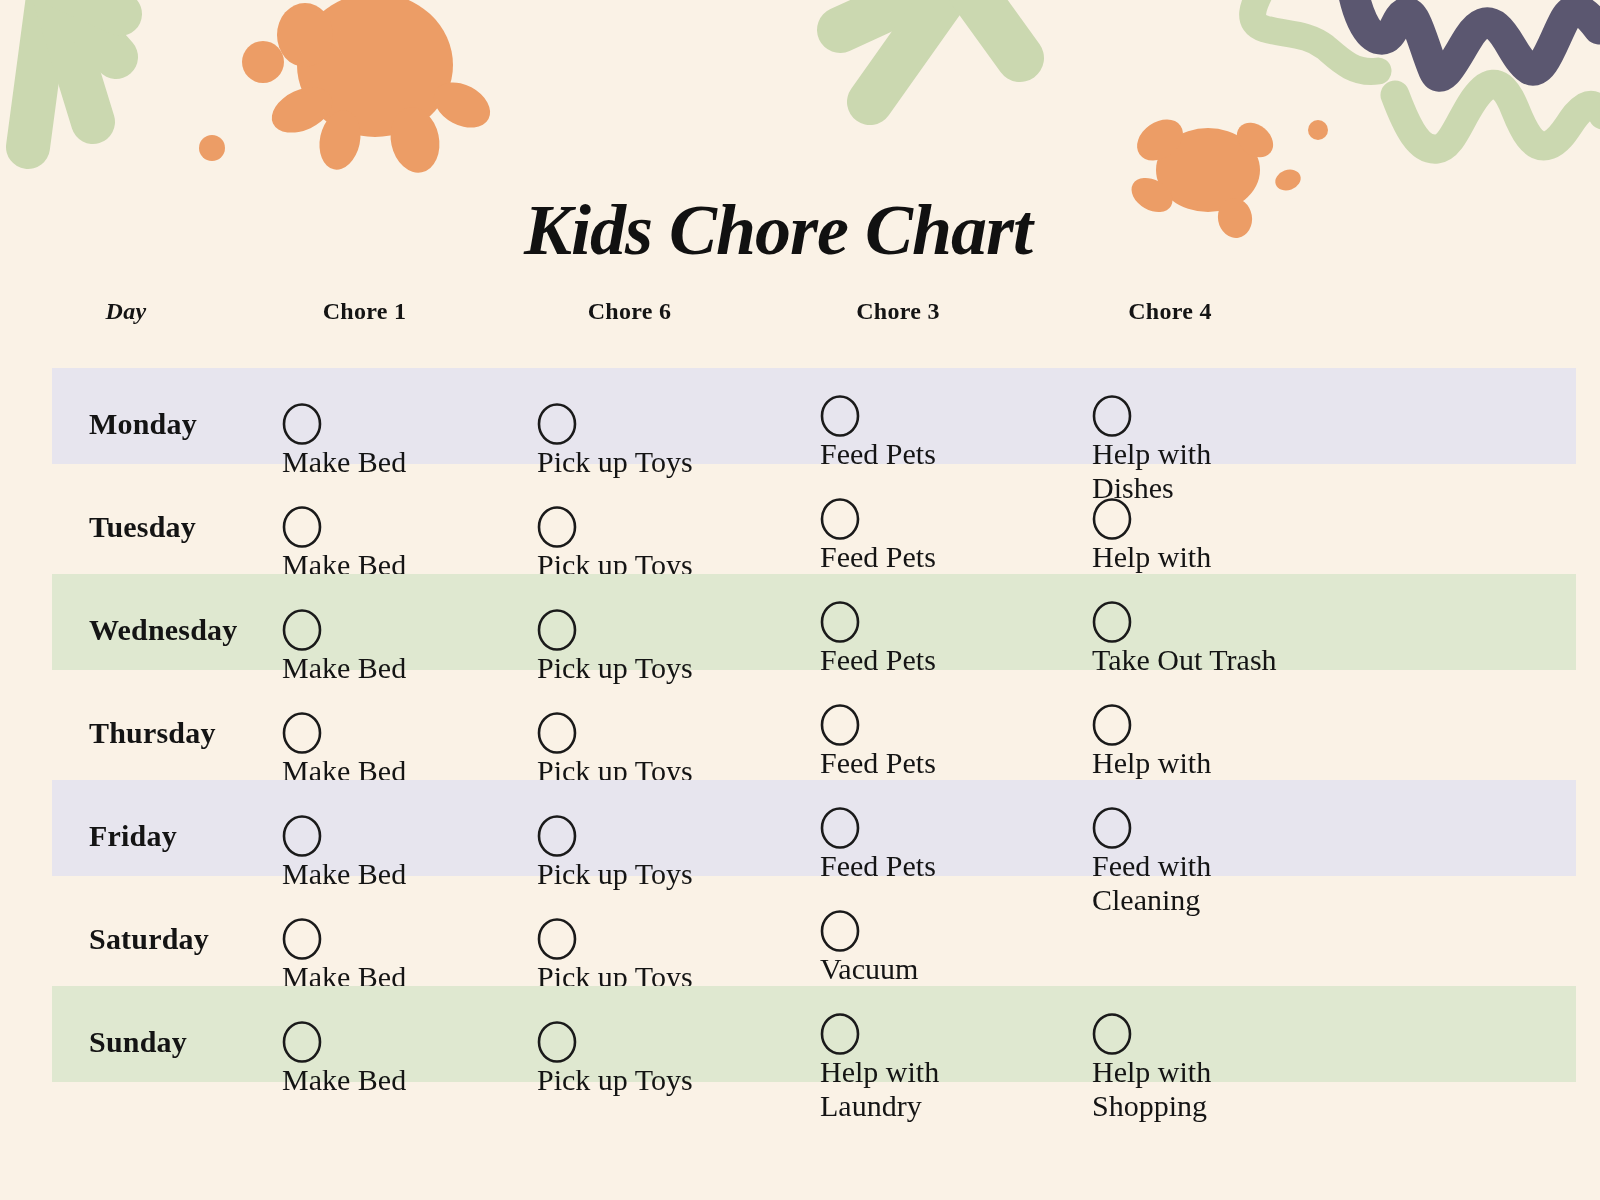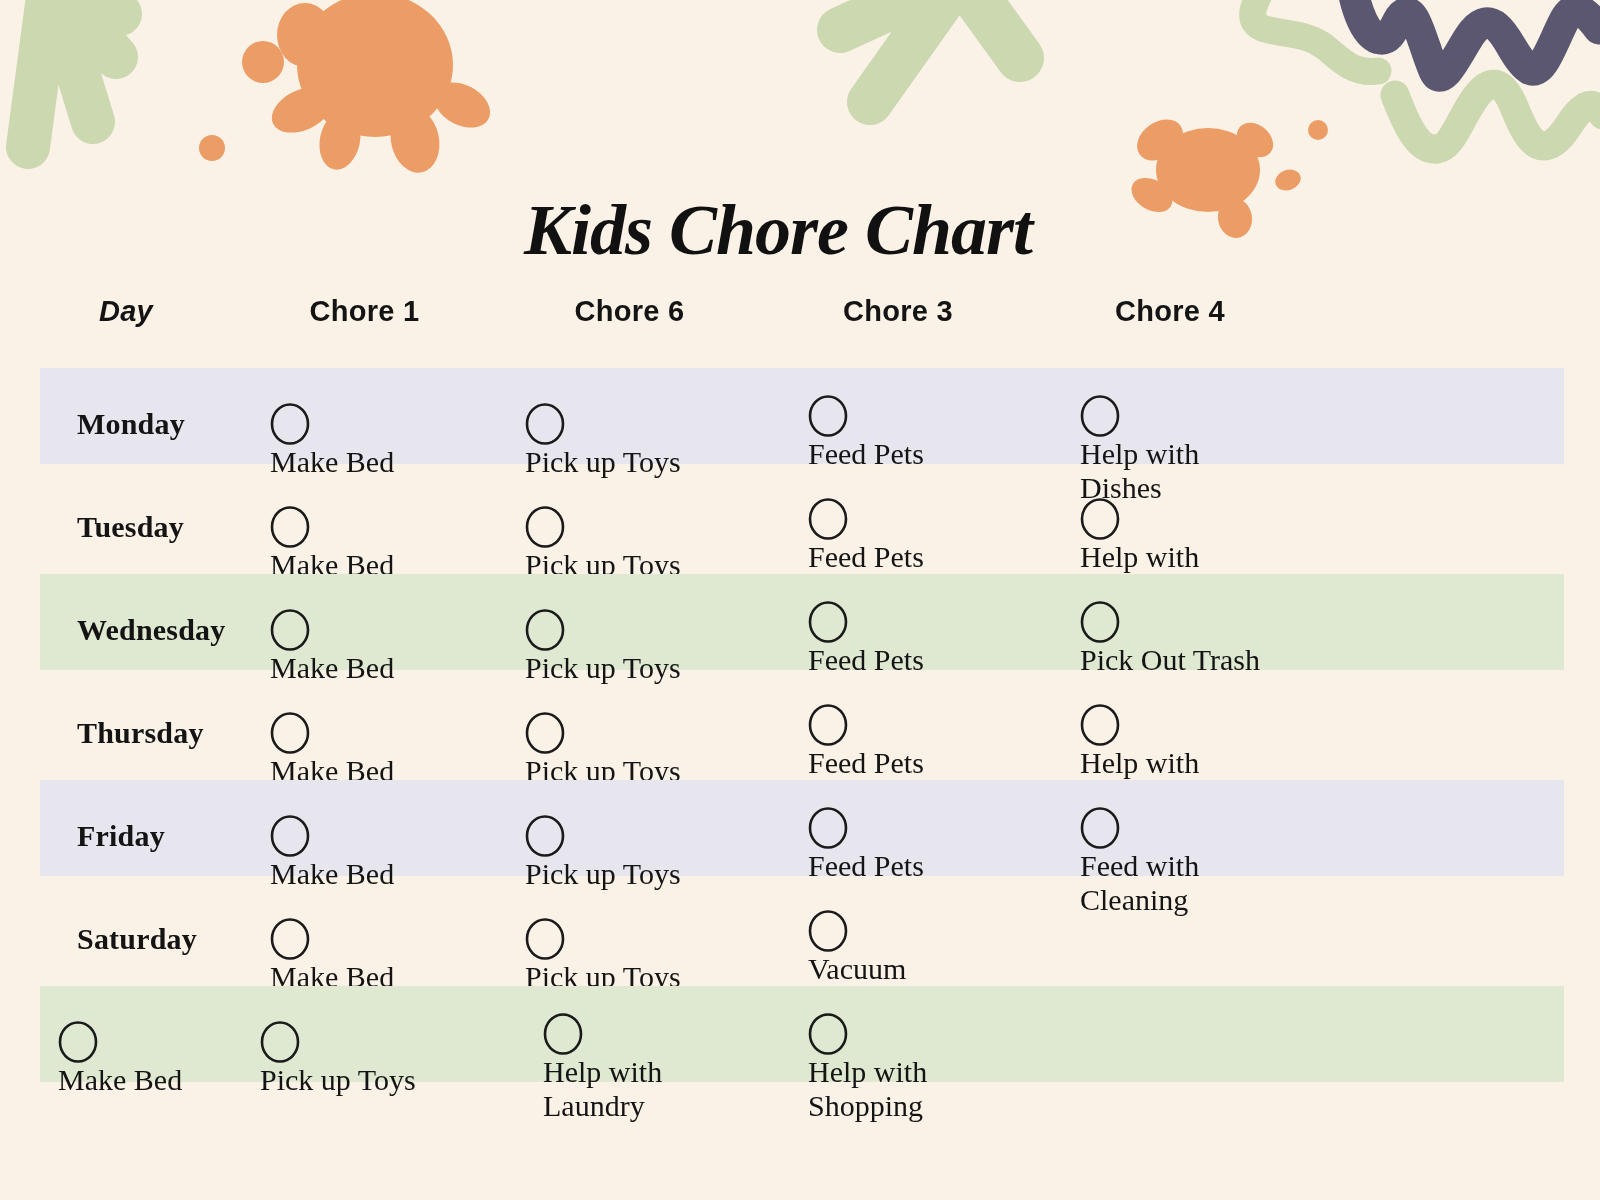--- a/index.html
+++ b/index.html
@@ -29,26 +29,26 @@
     font-family:"Liberation Serif",serif;font-style:italic;font-weight:600;
     font-size:72px;line-height:1;letter-spacing:-1px;color:#111;
   }
   
   .header-row{
     position:absolute;left:40px;top:287px;width:1524px;
     display:grid;grid-template-columns:212px 265px 265px 272px 272px;
   }
   .header-cell{
     text-align:center;padding-right:40px;
-    font-family:Liberation Sans, sans-serif;font-weight:700;
-    font-size:29px;line-height:48px;letter-spacing:.3px;
+    font-family:Liberation Serif, serif;font-weight:700;
+    font-size:24px;line-height:48px;letter-spacing:.3px;
   }
   .header-cell.day-head{font-style:italic;}
   
-  .rows{position:absolute;left:40px;top:368px;width:1524px;}
+  .rows{position:absolute;left:52px;top:368px;width:1524px;}
   .row{
     position:relative;display:grid;
     grid-template-columns:212px 265px 265px 272px 1fr;
     height:96px;margin-bottom:7px;
   }
   .bg-lavender{background:var(--lavender);}
   .bg-green{background:var(--green);}
   .bg-cream{background:transparent;}
   .day-cell{
     padding:39px 0 0 37px;
@@ -234,21 +234,21 @@
       </svg>
     </span>
     <span class="chore-label">Feed Pets</span>
   </div>
         <div class="chore-cell col-4">
     <span class="checkbox">
       <svg width="40" height="42" viewBox="0 0 40 42">
         <ellipse cx="20" cy="21" rx="18" ry="19.5" fill="none" stroke="#1a1a1a" stroke-width="2.6"></ellipse>
       </svg>
     </span>
-    <span class="chore-label">Pick Out Trash</span>
+    <span class="chore-label">Take Out Trash</span>
   </div>
       </div>
       <div class="row bg-cream">
     <div class="day-cell">Thursday</div>
   <div class="chore-cell col-1">
     <span class="checkbox">
       <svg width="40" height="42" viewBox="0 0 40 42">
         <ellipse cx="20" cy="21" rx="18" ry="19.5" fill="none" stroke="#1a1a1a" stroke-width="2.6"></ellipse>
       </svg>
     </span>
@@ -335,20 +335,21 @@
         <div class="chore-cell col-4">
     <span class="checkbox">
       <svg width="40" height="42" viewBox="0 0 40 42">
         <ellipse cx="20" cy="21" rx="18" ry="19.5" fill="none" stroke="#1a1a1a" stroke-width="2.6"></ellipse>
       </svg>
     </span>
     <span class="chore-label">Vacuum</span>
   </div>
       </div>
       <div class="row bg-green">
+    <div class="day-cell">Sunday</div>
   <div class="chore-cell col-1">
     <span class="checkbox">
       <svg width="40" height="42" viewBox="0 0 40 42">
         <ellipse cx="20" cy="21" rx="18" ry="19.5" fill="none" stroke="#1a1a1a" stroke-width="2.6"></ellipse>
       </svg>
     </span>
     <span class="chore-label">Make Bed</span>
   </div>
         <div class="chore-cell col-2">
     <span class="checkbox">

